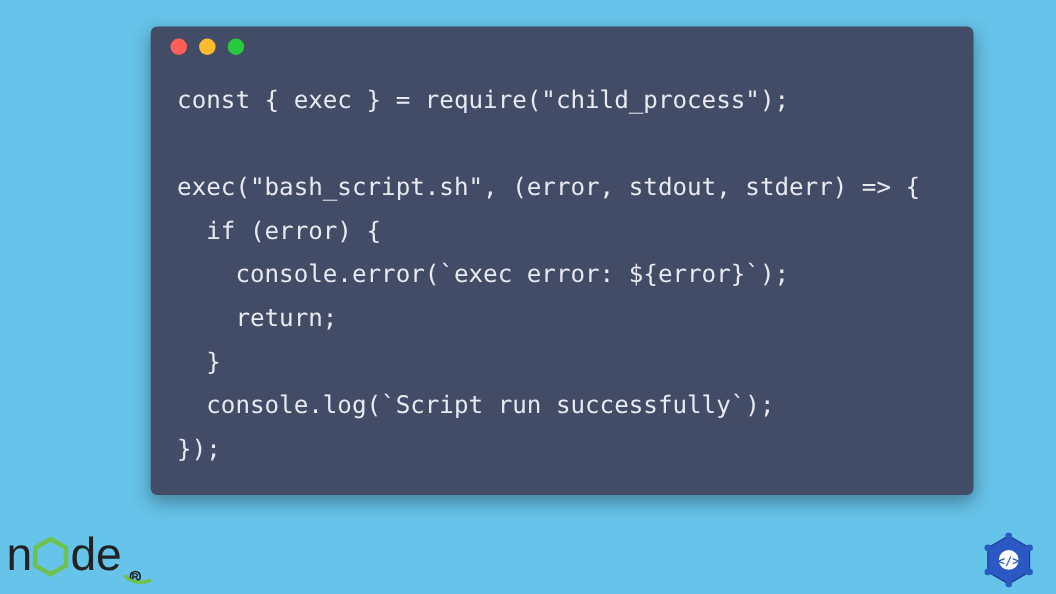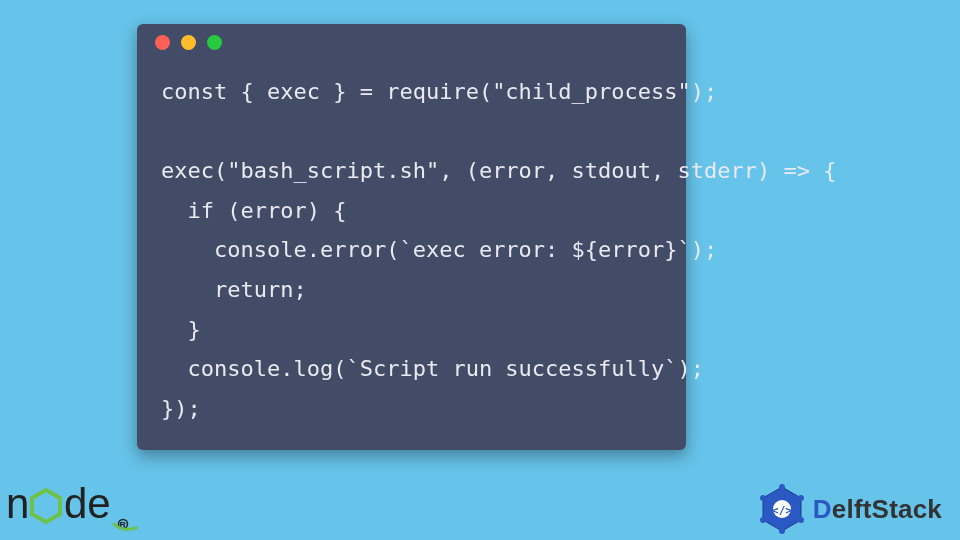--- a/index.html
+++ b/index.html
@@ -7,21 +7,21 @@
   body {
     background: #66c3e9;
     font-family: Arial, Helvetica, sans-serif;
     position: relative;
     overflow: hidden;
   }
   .code-window {
     position: absolute;
     left: 137px;
     top: 24px;
-    width: 549px;
+    width: 748px;
     background: #434c67;
     border-radius: 6px;
     box-shadow: 0 6px 16px rgba(0,0,0,0.35);
   }
   .titlebar {
     height: 36px;
     display: flex;
     align-items: center;
     padding-left: 18px;
     gap: 11px;
@@ -120,15 +120,14 @@
         <g fill="#2b59c3">
           <circle cx="0" cy="-22" r="3"></circle>
             <circle cx="19" cy="-11" r="3"></circle>
           <circle cx="19" cy="11" r="3"></circle>
             <circle cx="0" cy="22" r="3"></circle>
           <circle cx="-19" cy="11" r="3"></circle>
             <circle cx="-19" cy="-11" r="3"></circle>
         </g>
       </g>
     </svg>
-    <span class="delft-text"><span class="d">D</span><span class="rest">elftStack</span></span>
   </div>
 </div>
 
 </body></html>

